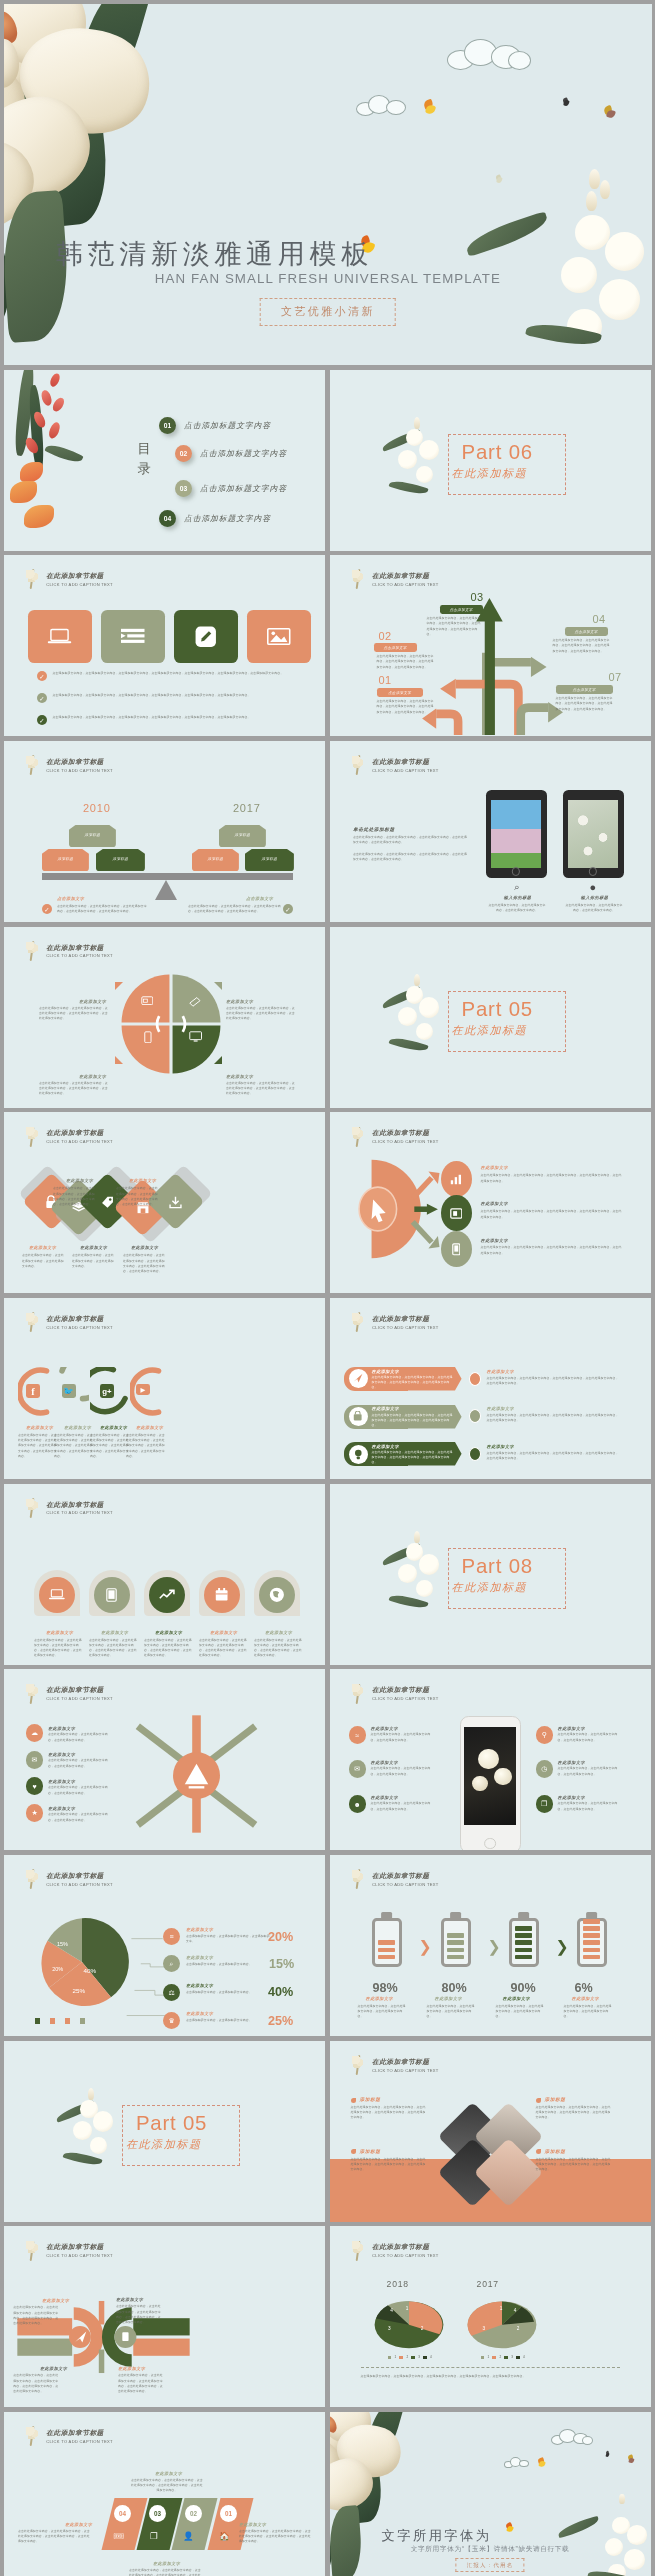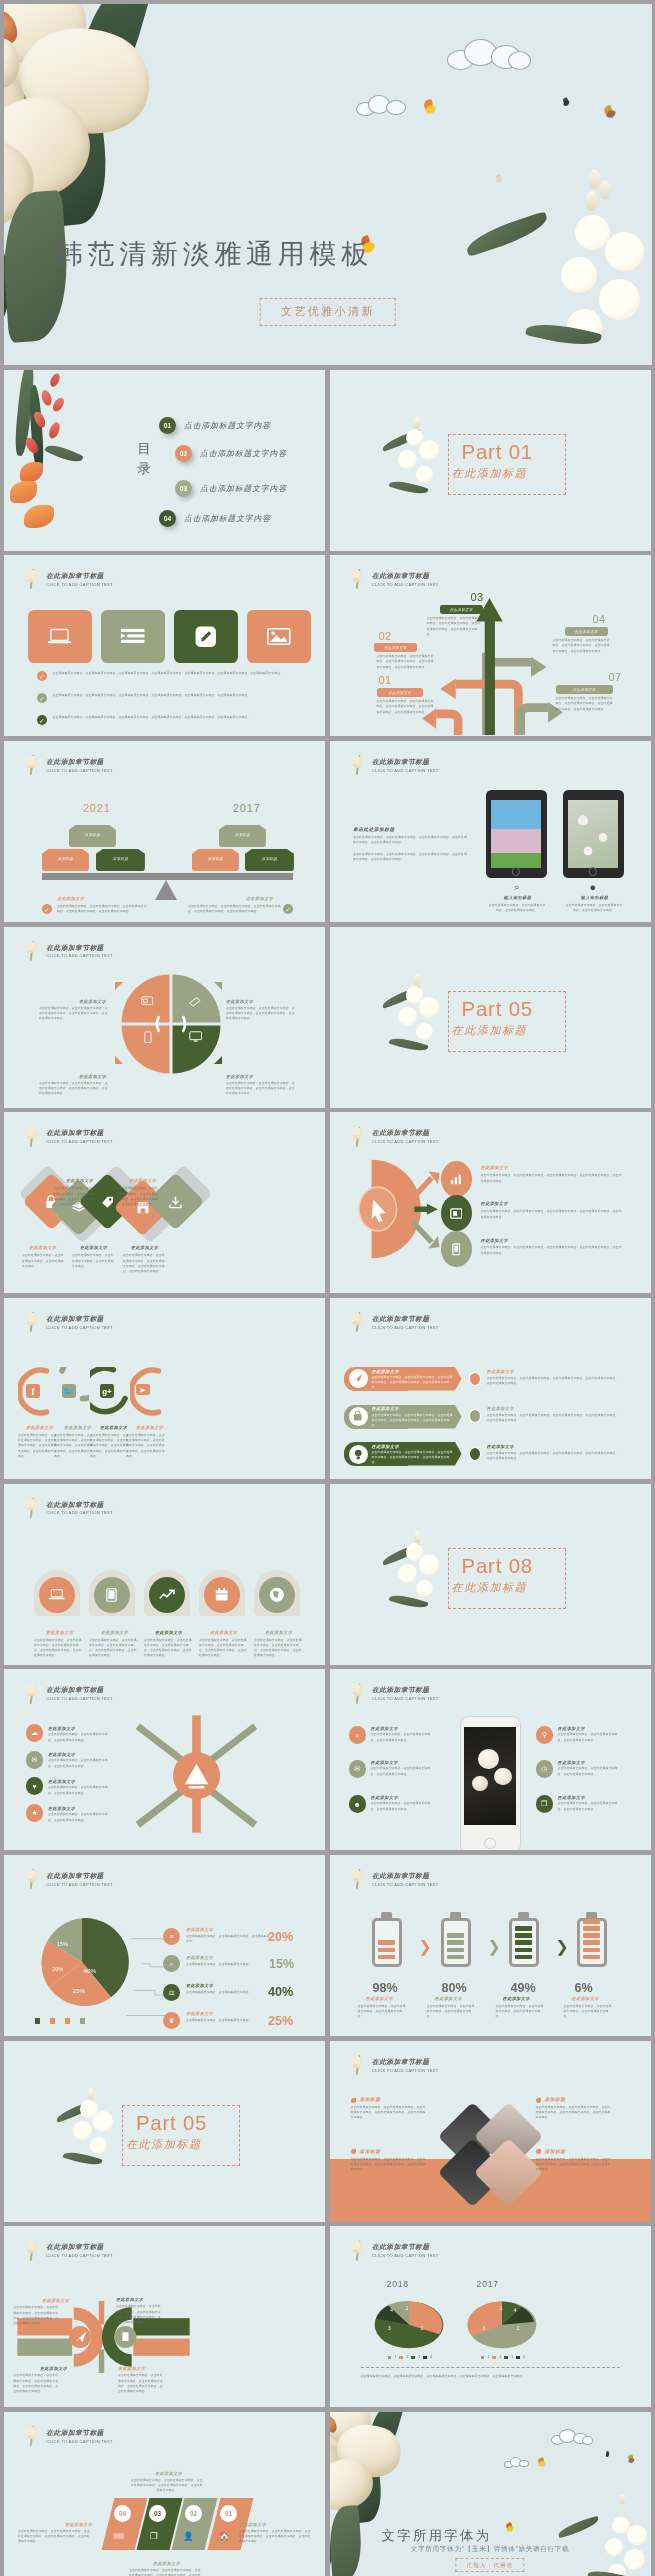--- a/index.html
+++ b/index.html
@@ -206,20 +206,21 @@
     <div class="bfly" style="left:559px;top:94px;width:7.8px;height:7.8px;">
       <b style="left:0;top:0;width:4.7px;height:5.5px;background:#444;transform:rotate(-20deg);"></b>
       <s style="left:1.6px;top:2.4px;width:4.7px;height:5.5px;background:#333;transform:rotate(18deg);"></s>
     </div>
     <div class="bfly" style="left:492px;top:171px;width:7.8px;height:7.8px;opacity:.5;">
       <b style="left:0;top:0;width:4.7px;height:5.5px;background:#cbbf8a;transform:rotate(-20deg);"></b>
       <s style="left:1.6px;top:2.4px;width:4.7px;height:5.5px;background:#d9ce9b;transform:rotate(18deg);"></s>
     </div>
 
     <div class="cov-title">韩范清新淡雅通用模板</div>
+    <div class="cov-sub">HAN FAN SMALL FRESH UNIVERSAL TEMPLATE</div>
     <div class="cov-badge">文艺优雅小清新</div>
   </div>
 
   <div class="slide">
     <div class="magnolia" style="left:0;top:-7.8px;width:118px;height:196px;">
       <div class="leaf lite" style="left:14px;top:0px;width:12.6px;height:94px;transform:rotate(6deg);border-radius:40%;"></div>
       <div class="leaf" style="left:27px;top:23.5px;width:11px;height:86px;transform:rotate(-4deg);border-radius:40%;"></div>
       <div class="stamen" style="left:47px;top:11px;width:7.8px;height:14px;background:linear-gradient(160deg,#e9705e,#c9463d);transform:rotate(25deg);"></div>
       <div class="stamen" style="left:38px;top:28px;width:8.6px;height:15.7px;background:linear-gradient(160deg,#ef8273,#cd4d42);transform:rotate(-18deg);"></div>
       <div class="stamen" style="left:50px;top:35px;width:8.6px;height:15px;background:linear-gradient(160deg,#ef8273,#cd4d42);transform:rotate(32deg);"></div>
@@ -256,21 +257,21 @@
     <div class="magnolia" style="left:53px;top:47px;width:71px;height:86px;">
       <div class="leaf lite" style="left:-1.6px;top:19px;width:41px;height:9.4px;transform:rotate(-20deg);border-radius:70% 10% 70% 10%;"></div>
       <div class="tube-bud" style="left:31px;top:0px;width:6.3px;height:12.6px;"></div>
       <div class="tube-fl" style="left:23.5px;top:12.6px;width:17.3px;height:17.3px;"></div>
       <div class="tube-fl" style="left:36px;top:23.5px;width:20.4px;height:20.4px;"></div>
       <div class="tube-fl" style="left:15.7px;top:33px;width:19px;height:19px;"></div>
       <div class="tube-fl" style="left:33px;top:49px;width:17.3px;height:17.3px;"></div>
       <div class="leaf lite" style="left:6.3px;top:66px;width:39px;height:9.4px;transform:rotate(16deg);border-radius:70% 10% 70% 10%;"></div>
     </div>
     <div class="part-box"></div>
-    <div class="part-no">Part 01</div>
+    <div class="part-no">Part 06</div>
     <div class="part-cn">在此添加标题</div>
   </div>
 
   <div class="slide">
     <div class="shead">
       <div class="sprig"></div>
       <div class="txt">
         <div class="cn">在此添加章节标题</div>
         <div class="en">CLICK TO ADD CAPTION TEXT</div>
       </div>
@@ -365,21 +366,21 @@
 
   <div class="slide">
     <div class="shead">
       <div class="sprig"></div>
       <div class="txt">
         <div class="cn">在此添加章节标题</div>
         <div class="en">CLICK TO ADD CAPTION TEXT</div>
       </div>
     </div>
 
-    <div class="year" style="left:79px;top:61px;color:#e2906a;">2021</div>
+    <div class="year" style="left:79px;top:61px;color:#e2906a;">2010</div>
     <div class="year" style="left:229px;top:61px;color:#8e9579;">2017</div>
 
     <div class="tagpill" style="left:65px;top:84px;width:47px;height:22px;background:#9aa383;padding-top:7.8px;border-radius:3.1px;clip-path:polygon(14% 0,86% 0,100% 22%,100% 100%,0 100%,0 22%);">添加标题</div>
     <div class="tagpill" style="left:38px;top:108px;width:47px;height:22px;background:#e2906a;padding-top:7.8px;border-radius:3.1px;clip-path:polygon(14% 0,86% 0,100% 22%,100% 100%,0 100%,0 22%);">添加标题</div>
     <div class="tagpill" style="left:92px;top:108px;width:49px;height:22px;background:#46602f;padding-top:7.8px;border-radius:3.1px;clip-path:polygon(14% 0,86% 0,100% 22%,100% 100%,0 100%,0 22%);">添加标题</div>
 
     <div class="tagpill" style="left:215px;top:84px;width:47px;height:22px;background:#9aa383;padding-top:7.8px;border-radius:3.1px;clip-path:polygon(14% 0,86% 0,100% 22%,100% 100%,0 100%,0 22%);">添加标题</div>
     <div class="tagpill" style="left:188px;top:108px;width:47px;height:22px;background:#e2906a;padding-top:7.8px;border-radius:3.1px;clip-path:polygon(14% 0,86% 0,100% 22%,100% 100%,0 100%,0 22%);">添加标题</div>
     <div class="tagpill" style="left:241px;top:108px;width:49px;height:22px;background:#46602f;padding-top:7.8px;border-radius:3.1px;clip-path:polygon(14% 0,86% 0,100% 22%,100% 100%,0 100%,0 22%);">添加标题</div>
 
@@ -925,21 +926,21 @@
       <div class="bar" style="bottom:4.7px;background:#e2906a;"></div>
       <div class="bar" style="bottom:11.8px;background:#e2906a;"></div>
       <div class="bar" style="bottom:19px;background:#e2906a;"></div>
       <div class="bar" style="bottom:26px;background:#e2906a;"></div>
       <div class="bar" style="bottom:33px;background:#e2906a;"></div>
       <div class="bar" style="bottom:40px;background:#e2906a;"></div>
     </div>
 
     <div class="pct" style="left:43px;top:126px;color:#6b6d66;">98%</div>
     <div class="pct" style="left:112px;top:126px;color:#6b6d66;">80%</div>
-    <div class="pct" style="left:181px;top:126px;color:#6b6d66;">49%</div>
+    <div class="pct" style="left:181px;top:126px;color:#6b6d66;">90%</div>
     <div class="pct" style="left:245px;top:126px;color:#6b6d66;">6%</div>
 
     <div class="minittl" style="position:absolute;left:36px;top:141px;color:#e2906a;">在此添加文字</div>
     <div class="bodytext" style="position:absolute;left:28px;top:149px;width:49px;">点击此处添加文字内容，点击此处添加文字内容，点击此处添加文字内容。</div>
     <div class="minittl" style="position:absolute;left:105px;top:141px;color:#9aa383;">在此添加文字</div>
     <div class="bodytext" style="position:absolute;left:97px;top:149px;width:49px;">点击此处添加文字内容，点击此处添加文字内容，点击此处添加文字内容。</div>
     <div class="minittl" style="position:absolute;left:173px;top:141px;color:#46602f;">在此添加文字</div>
     <div class="bodytext" style="position:absolute;left:166px;top:149px;width:49px;">点击此处添加文字内容，点击此处添加文字内容，点击此处添加文字内容。</div>
     <div class="minittl" style="position:absolute;left:242px;top:141px;color:#e2906a;">在此添加文字</div>
     <div class="bodytext" style="position:absolute;left:234px;top:149px;width:49px;">点击此处添加文字内容，点击此处添加文字内容，点击此处添加文字内容。</div>

